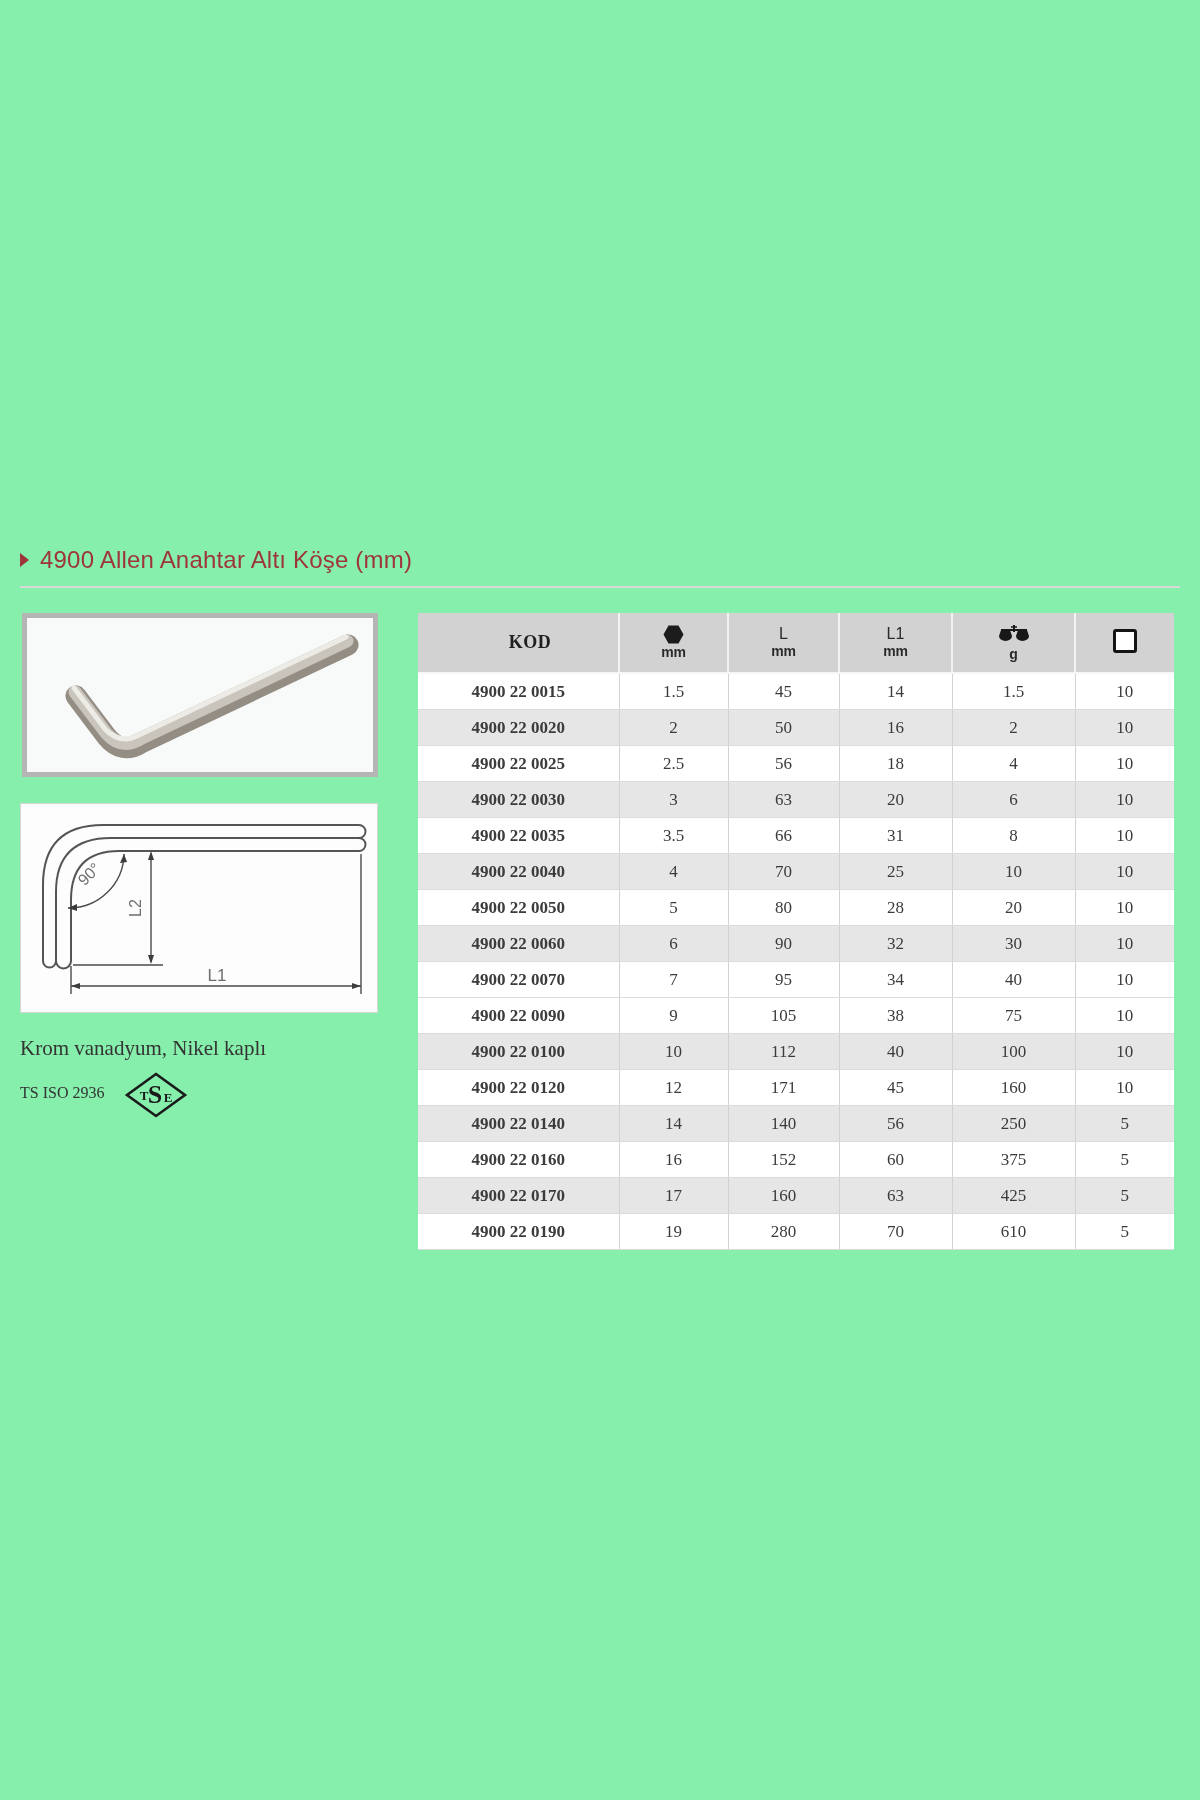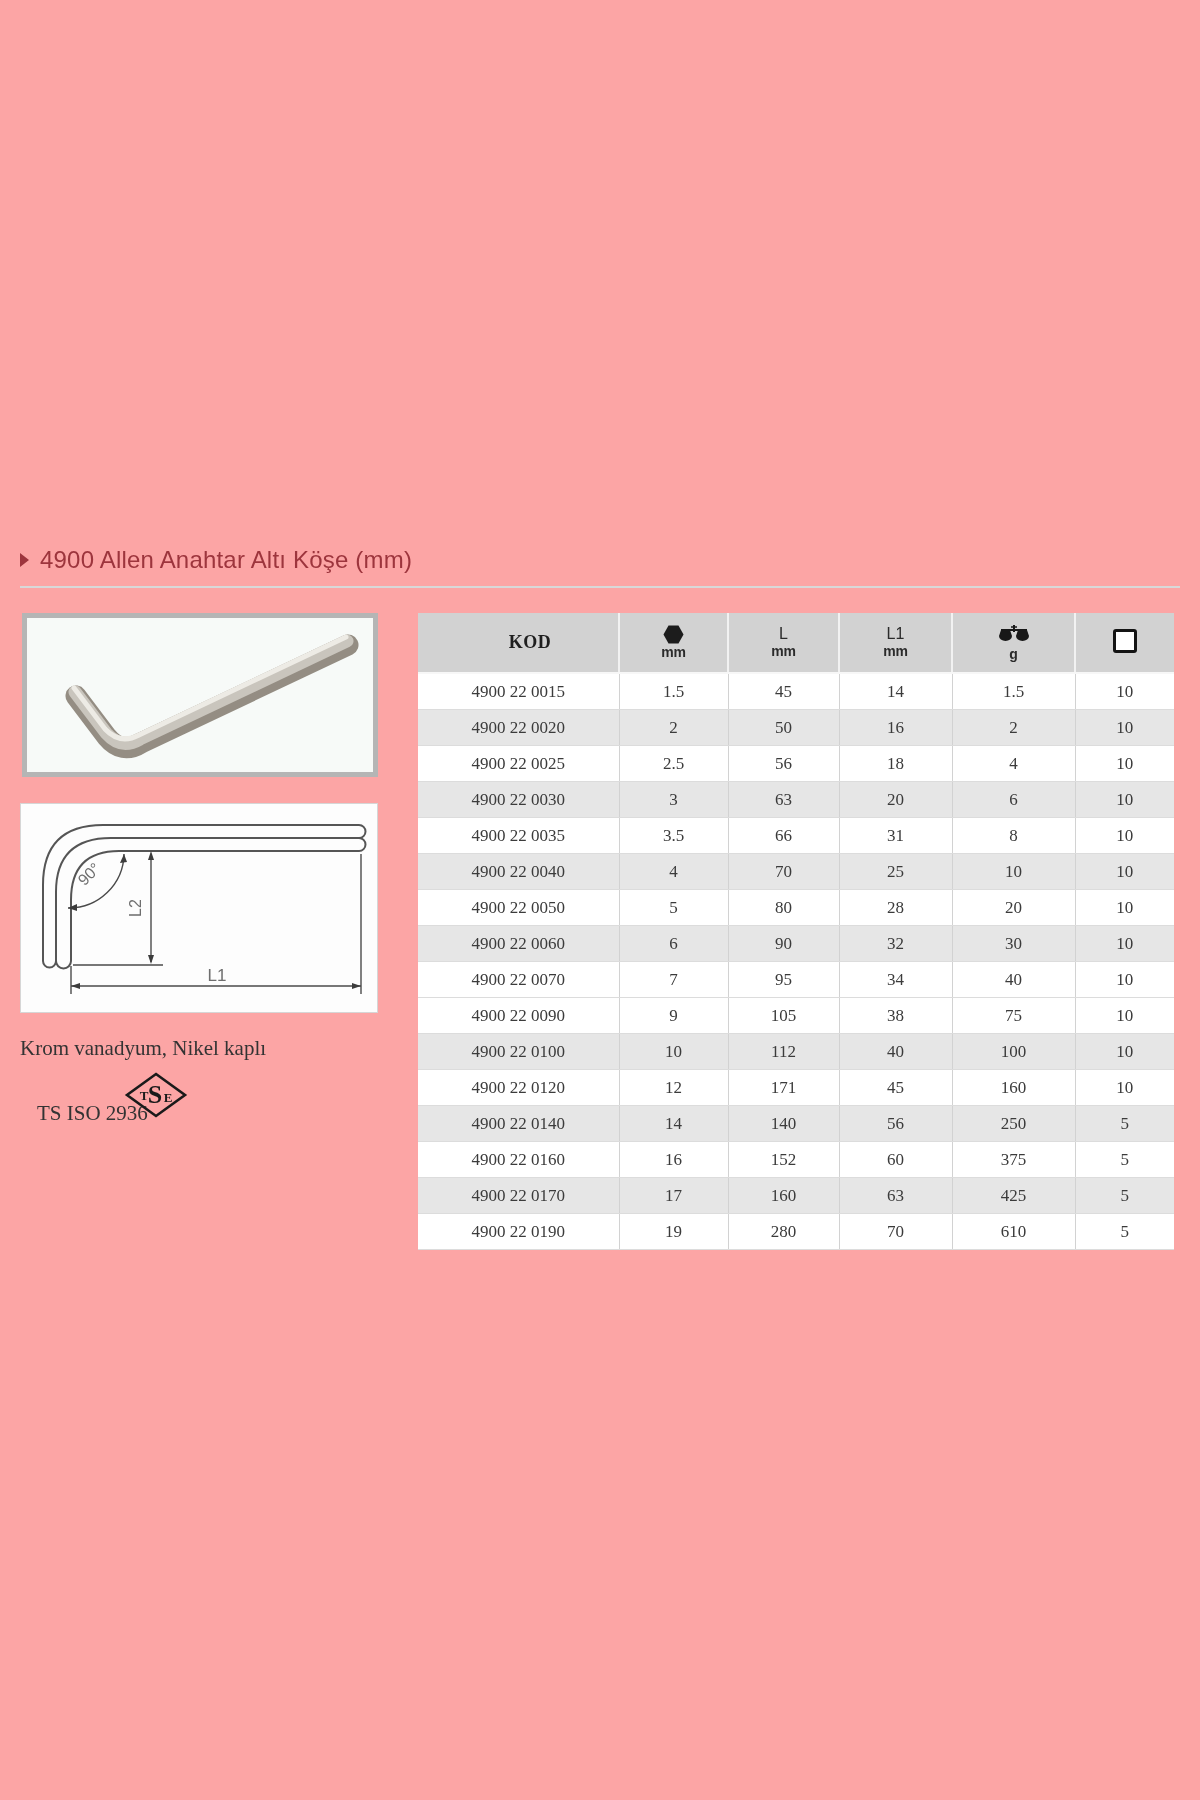--- a/index.html
+++ b/index.html
@@ -1,20 +1,20 @@
 <!DOCTYPE html>
 <html><head>
 <meta charset="utf-8">
 <style>
   html,body{margin:0;padding:0;background:#ffffff;}
   .canvas{
     position:relative;
     width:1200px;
     height:1800px;
-    background:#fca5a5;
+    background:#86efac;
     font-family:"Liberation Serif", serif;
     overflow:hidden;
   }
   
   .title-row{
     position:absolute; left:20px; top:546px;
     display:flex; align-items:center; gap:11px;
   }
   .bullet{
     width:0; height:0;
@@ -46,22 +46,22 @@
     width:356px; height:208px;
     border:1px solid #d6d6d6;
     background:#fdfdfd;
   }
   
   .material{
     position:absolute; left:20px; top:1036px; margin:0;
     font-size:21px; color:#333333;
   }
   .standard{
-    position:absolute; left:20px; top:1084px; margin:17px;
-    font-size:21px; color:#333333;
+    position:absolute; left:20px; top:1084px; margin:0;
+    font-size:16px; color:#333333;
   }
   .tse-logo{
     position:absolute; left:124px; top:1072px;
   }
   
   table.spec{
     position:absolute; left:418px; top:613px;
     width:756px;
     border-collapse:collapse;
     table-layout:fixed;
@@ -98,21 +98,21 @@
   }
   table.spec tbody td{
     height:35px;
     text-align:center; vertical-align:middle;
     font-size:17px; color:#3b3b3b;
     background:#ffffff;
     border-left:1px solid #d2d2d2;
     border-bottom:1px solid #dcdcdc;
     padding:0;
   }
-  table.spec tbody td:first-child{border-left:none;}
+  table.spec tbody td:first-child{border-left:none;font-weight:bold;}
   table.spec tbody tr.alt td{background:#e6e6e6;}
 </style>
 </head>
 <body>
 
 <div class="canvas">
 
   <div class="title-row">
     <span class="bullet"></span>
     <h1 class="title">4900 Allen Anahtar Altı Köşe (mm)</h1>

